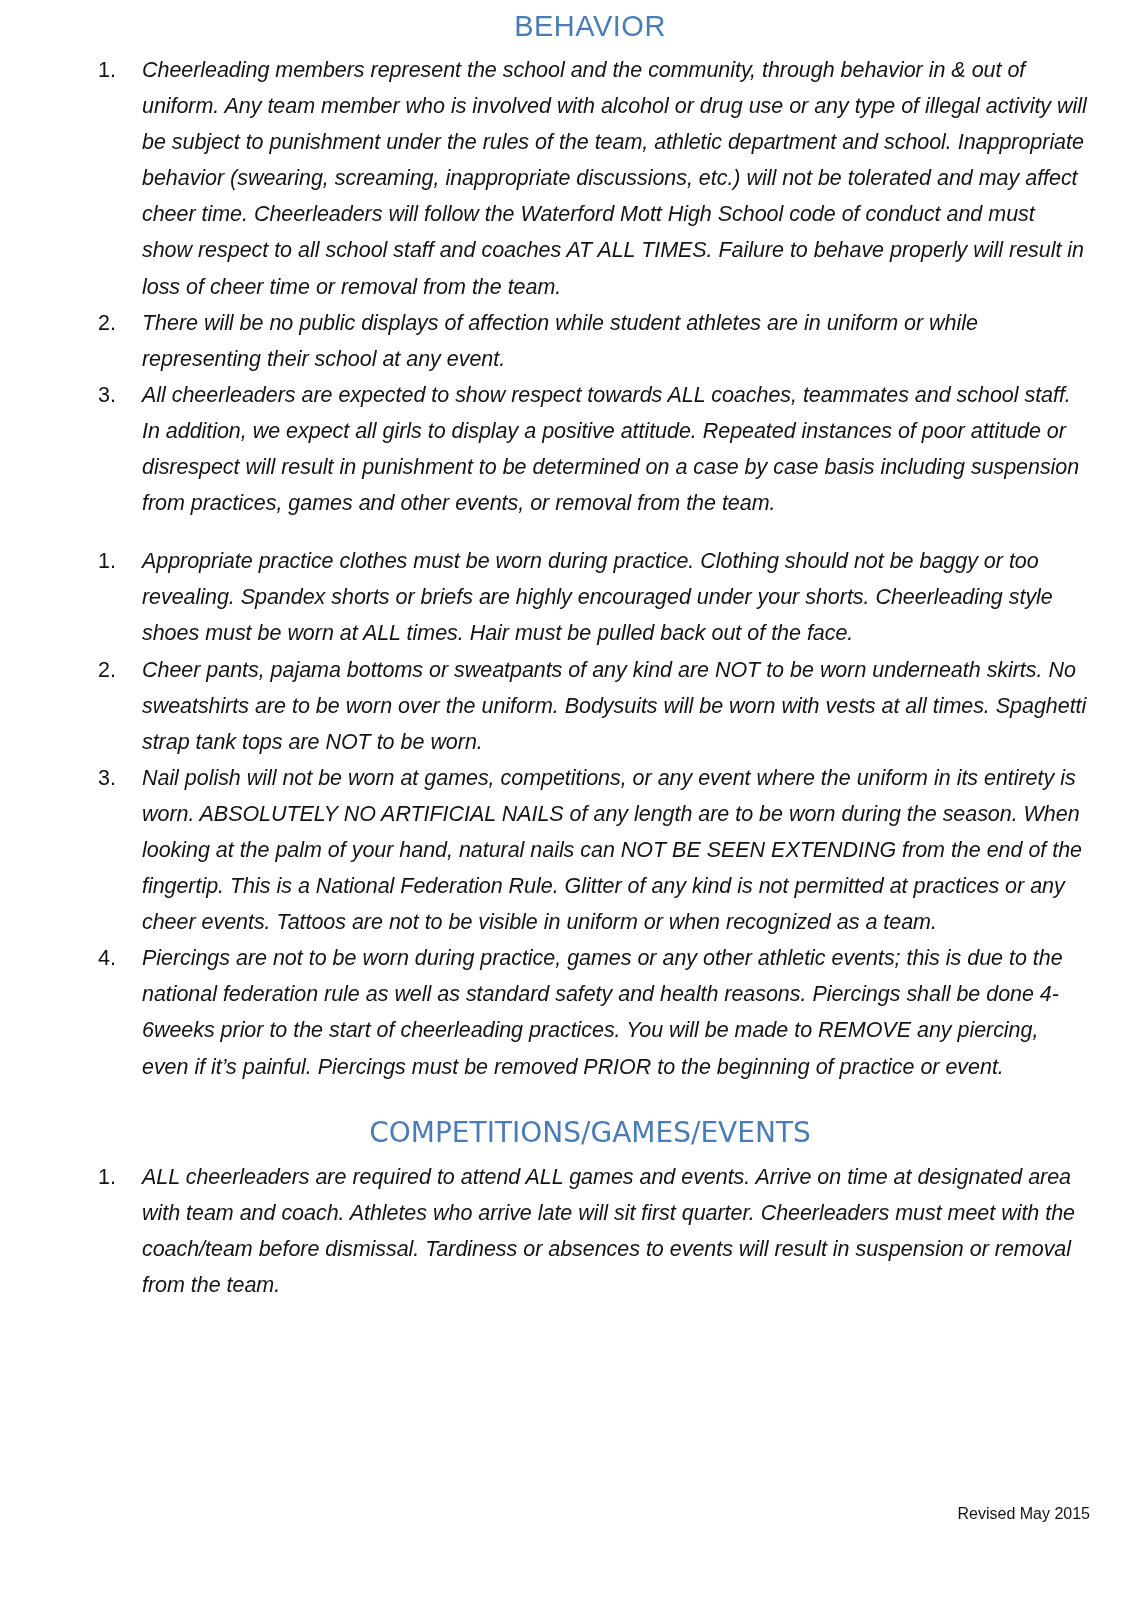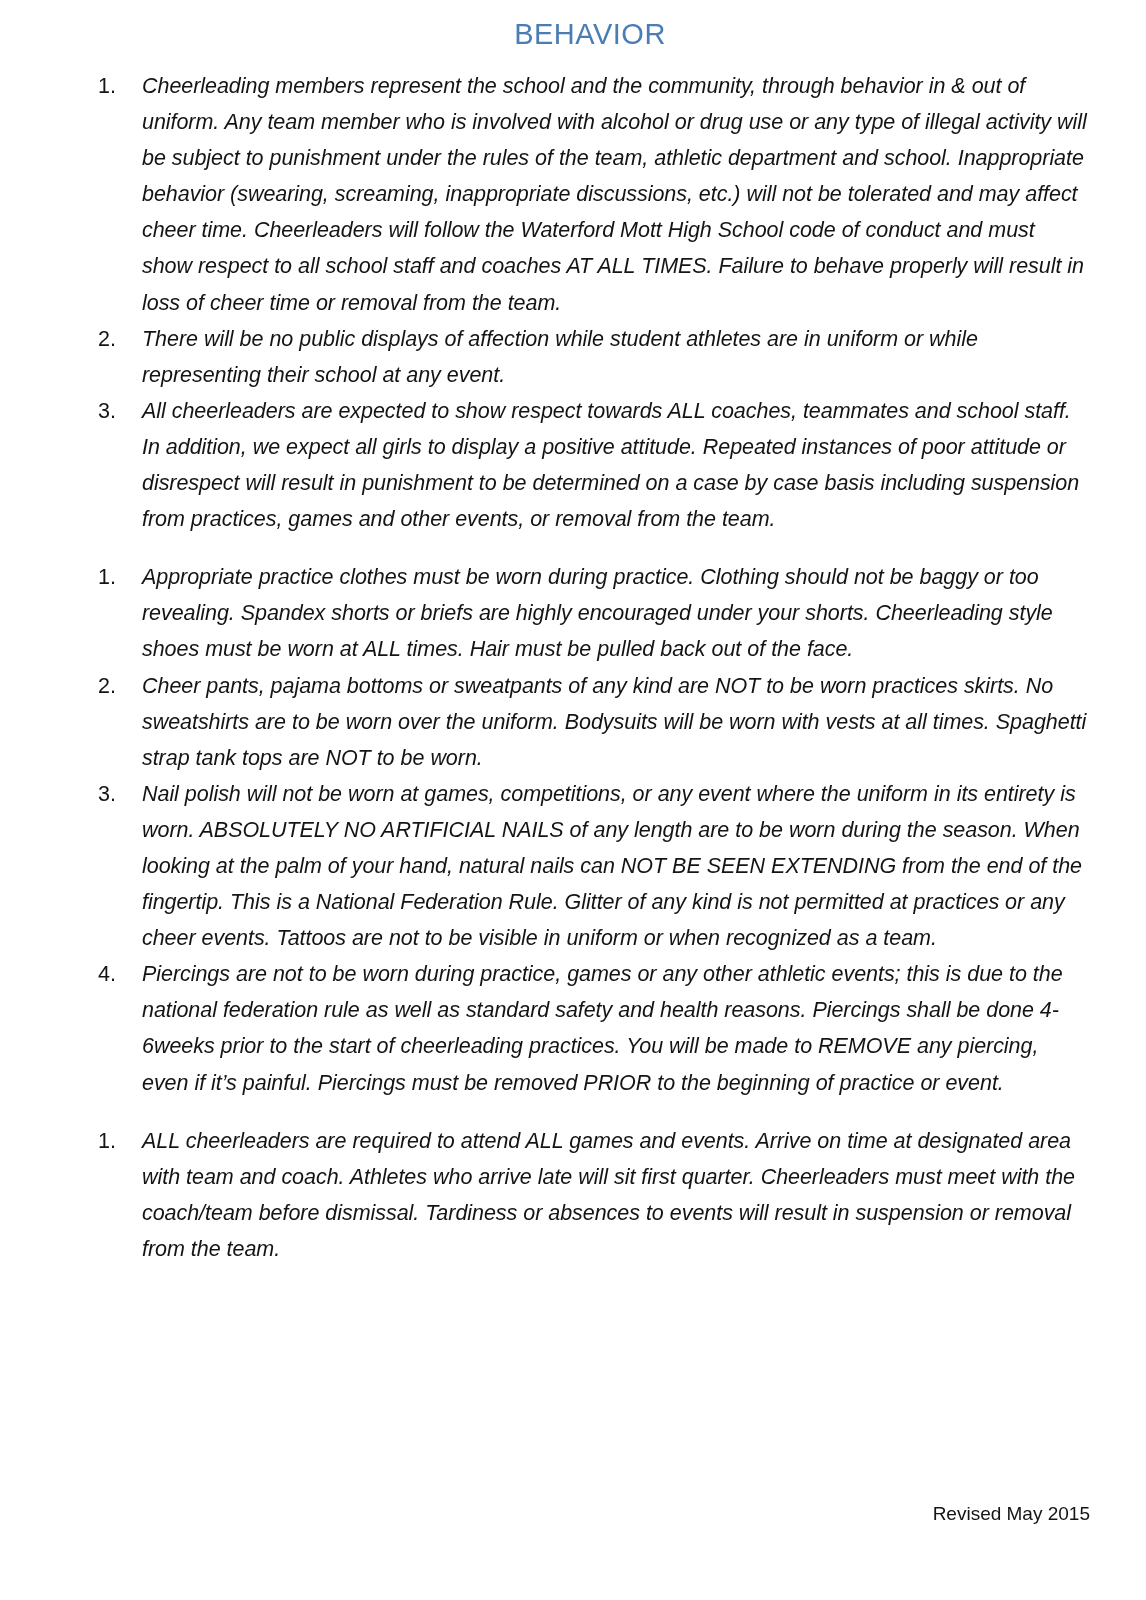--- a/index.html
+++ b/index.html
@@ -32,21 +32,21 @@
     width: 1000px;
   }
 
   h1.section-heading {
     font-family: "Liberation Sans", sans-serif;
     font-size: 29px;
     font-weight: 400;
     color: #4a7cb5;
     text-align: center;
     letter-spacing: 0.5px;
-    margin: 16px;
+    margin: 8px;
     padding: 0;
     line-height: 36px;
   }
 
   .heading-block {
     margin-top: 0;
     margin-bottom: 0;
   }
 
   ol.rules {
@@ -86,21 +86,21 @@
   .gap-before-heading {
     height: 22px;
   }
 
   .footer {
     position: absolute;
     left: 90px;
     top: 1499px;
     width: 1000px;
     text-align: right;
-    font-size: 19px;
+    font-size: 16px;
     line-height: 30px;
     color: #141414;
   }
 
   
   h1.section-heading.wide {
     font-family: "DejaVu Sans", sans-serif;
     font-size: 28px;
     letter-spacing: 0px;
   }
@@ -132,34 +132,37 @@
 
     <div class="gap-before-heading"></div>
 
     <ol class="rules">
       <li>
         <span class="marker">1.</span>
         <span class="rule-text">Appropriate practice clothes must be worn during practice. Clothing should not be baggy or too revealing. Spandex shorts or briefs are highly encouraged under your shorts. Cheerleading style shoes must be worn at ALL times. Hair must be pulled back out of the face.</span>
       </li>
       <li>
         <span class="marker">2.</span>
-        <span class="rule-text">Cheer pants, pajama bottoms or sweatpants of any kind are NOT to be worn practices skirts. No sweatshirts are to be worn over the uniform. Bodysuits will be worn with vests at all times. Spaghetti strap tank tops are NOT to be worn.</span>
+        <span class="rule-text">Cheer pants, pajama bottoms or sweatpants of any kind are NOT to be worn underneath skirts. No sweatshirts are to be worn over the uniform. Bodysuits will be worn with vests at all times. Spaghetti strap tank tops are NOT to be worn.</span>
       </li>
       <li>
         <span class="marker">3.</span>
         <span class="rule-text">Nail polish will not be worn at games, competitions, or any event where the uniform in its entirety is worn. ABSOLUTELY NO ARTIFICIAL NAILS of any length are to be worn during the season. When looking at the palm of your hand, natural nails can NOT BE SEEN EXTENDING from the end of the fingertip. This is a National Federation Rule. Glitter of any kind is not permitted at practices or any cheer events. Tattoos are not to be visible in uniform or when recognized as a team.</span>
       </li>
       <li>
         <span class="marker">4.</span>
         <span class="rule-text">Piercings are not to be worn during practice, games or any other athletic events; this is due to the national federation rule as well as standard safety and health reasons. Piercings shall be done 4-6weeks prior to the start of cheerleading practices. You will be made to REMOVE any piercing, even if it’s painful. Piercings must be removed PRIOR to the beginning of practice or event.</span>
       </li>
     </ol>
 
     <div class="gap-before-heading"></div>
 
+    <div class="heading-block">
+      <h1 class="section-heading wide">COMPETITIONS/GAMES/EVENTS</h1>
+    </div>
     <ol class="rules">
       <li>
         <span class="marker">1.</span>
         <span class="rule-text">ALL cheerleaders are required to attend ALL games and events. Arrive on time at designated area with team and coach. Athletes who arrive late will sit first quarter. Cheerleaders must meet with the coach/team before dismissal. Tardiness or absences to events will result in suspension or removal from the team.</span>
       </li>
     </ol>
 
   </div>
 
   <div class="footer">

